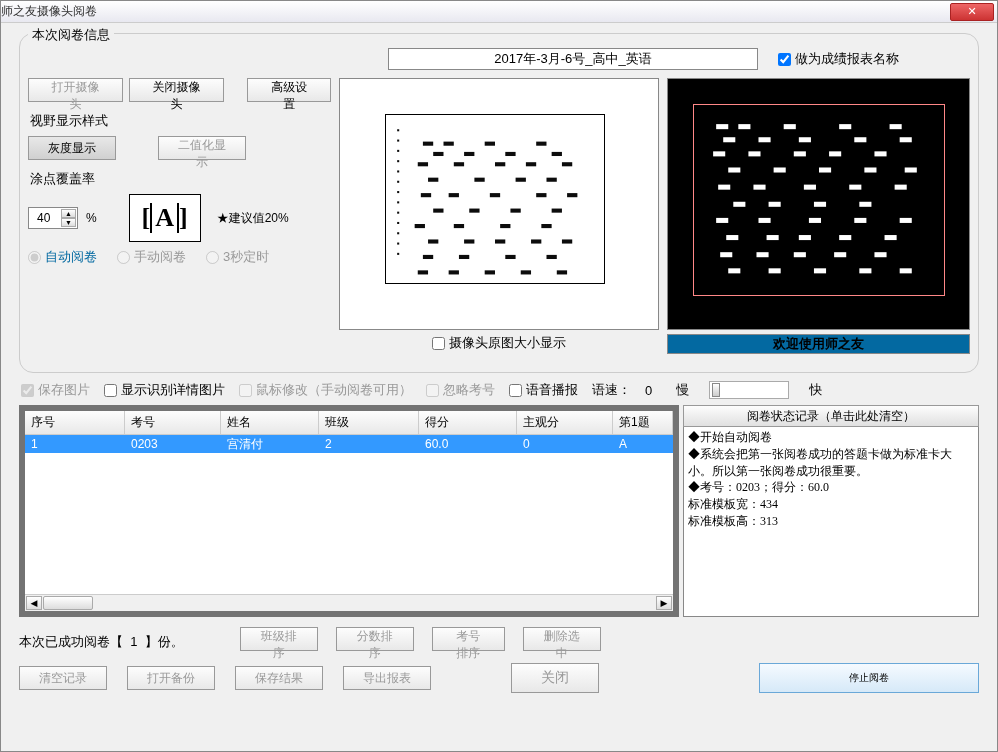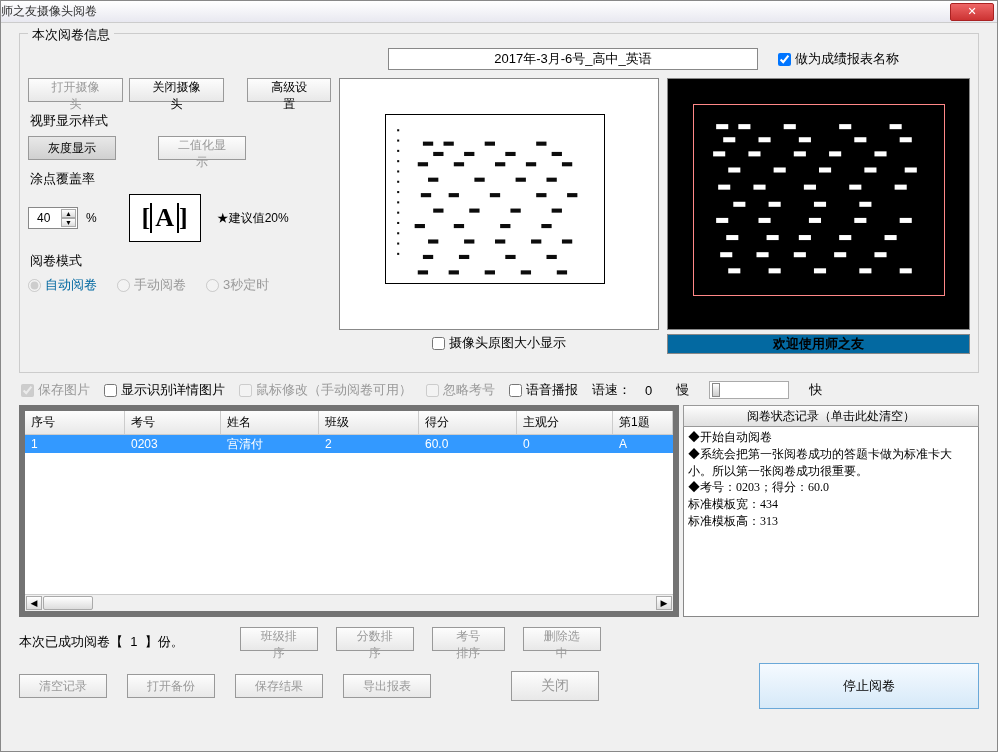--- a/index.html
+++ b/index.html
@@ -2,21 +2,21 @@
 <html><head>
 <meta charset="utf-8">
 <style>
 *{box-sizing:border-box;margin:0;padding:0}
 body{font-family:"Microsoft YaHei","SimSun",sans-serif;font-size:12px;background:#f0f0f0;overflow:hidden}
 .window{width:998px;height:752px;background:#f0f0f0;border:1px solid #888;position:relative}
 .titlebar{height:22px;background:linear-gradient(#fff,#e8e8f0);border-bottom:1px solid #ccc;display:flex;align-items:center;font-size:12px;color:#333}
 .titlebar .spacer{flex:1}
 .close-btn{width:44px;height:18px;background:linear-gradient(#e66,#c33);color:#fff;border:1px solid #a22;border-radius:2px;margin-right:3px;display:flex;align-items:center;justify-content:center;font-size:11px;cursor:pointer}
 .content{padding:10px 18px;position:relative;height:calc(100% - 22px)}
-.group{border:1px solid #ccc;border-radius:0;padding:8px;position:relative;margin-bottom:8px}
+.group{border:1px solid #ccc;border-radius:14px;padding:8px;position:relative;margin-bottom:8px}
 .group-title{position:absolute;top:-8px;left:8px;background:#f0f0f0;padding:0 4px;font-size:13px}
 .row{display:flex;align-items:center;gap:6px}
 .top-row{display:flex;align-items:center;gap:20px;margin-bottom:8px;margin-top:6px}
 .top-row input[type=text]{flex:0 0 370px;height:22px;border:1px solid #888;padding:0 6px;font-size:13px;text-align:center;background:#fff}
 .checkbox{display:flex;align-items:center;gap:4px;font-size:13px}
 .checkbox input{width:13px;height:13px}
 .btn{height:24px;padding:0 18px;background:linear-gradient(#fdfdfd,#e8e8e8);border:1px solid #999;cursor:pointer;font-size:12px;font-family:inherit}
 .btn.disabled{color:#999;cursor:default}
 .btn.active{background:linear-gradient(#e8e8e8,#d0d0d0)}
 .main-area{display:flex;gap:8px;margin-bottom:6px}
@@ -50,21 +50,21 @@
 .tr .td{padding:0 6px;font-size:12px}
 .hscroll{height:17px;background:#f0f0f0;border-top:1px solid #ccc;position:relative}
 .hscroll .thumb{position:absolute;left:18px;top:1px;width:50px;height:14px;background:linear-gradient(#fff,#ddd);border:1px solid #aaa;border-radius:2px}
 .hscroll .arr{position:absolute;top:1px;width:16px;height:14px;background:linear-gradient(#fff,#ddd);border:1px solid #aaa;display:flex;align-items:center;justify-content:center;font-size:9px}
 .log-col{width:296px;display:flex;flex-direction:column}
 .log-header{height:22px;background:linear-gradient(#fdfdfd,#e0e0e0);border:1px solid #999;display:flex;align-items:center;justify-content:center;font-size:12px;cursor:pointer}
 .log-body{flex:1;border:1px solid #888;border-top:none;background:#fff;padding:2px 4px;font-size:12px;line-height:1.4;overflow:auto;font-family:"SimSun"}
 .bottom-row{display:flex;align-items:flex-end;gap:18px;margin-top:10px;font-size:13px}
 .bottom-row2{display:flex;align-items:center;gap:20px;margin-top:12px}
 .bottom-row2 .btn{width:88px}
-.stop-btn{width:220px;height:46px;background:linear-gradient(#f5faff,#d6e9f8);border:1px solid #6aa8d8;cursor:pointer;font-size:13px;font-family:inherit;margin-left:auto}
+.stop-btn{width:220px;height:30px;background:linear-gradient(#f5faff,#d6e9f8);border:1px solid #6aa8d8;cursor:pointer;font-size:10px;font-family:inherit;margin-left:auto}
 .c-seq{width:100px}.c-id{width:96px}.c-name{width:98px}.c-class{width:100px}.c-score{width:98px}.c-subj{width:96px}.c-q1{width:60px}
 .sheet-bg{position:absolute;inset:6px;opacity:.95}
 </style>
 </head>
 <body>
 
 <div class="window">
   <div class="titlebar">
     <span>师之友摄像头阅卷</span>
     <span class="spacer"></span>
@@ -106,21 +106,20 @@
               <div class="arrows">
                   <span>▲</span>
                   <span>▼</span>
                 </div>
             </div>
             <span>%</span>
             <span style="width:16px"></span>
             <div class="thumb-box">[<span class="inner">A</span>]</div>
             <span style="margin-left:8px">★建议值20%</span>
           </div>
-          <div class="section-label">阅卷模式</div>
           <div class="mode-row">
             <label>
                 <input type="radio" name="m" checked="" disabled="" style="">
                 <span style="color:#0369a1">自动阅卷</span>
               </label>
             <label>
                 <input type="radio" name="m" disabled="" style="">
                 <span style="color:#999">手动阅卷</span>
               </label>
             <label>

